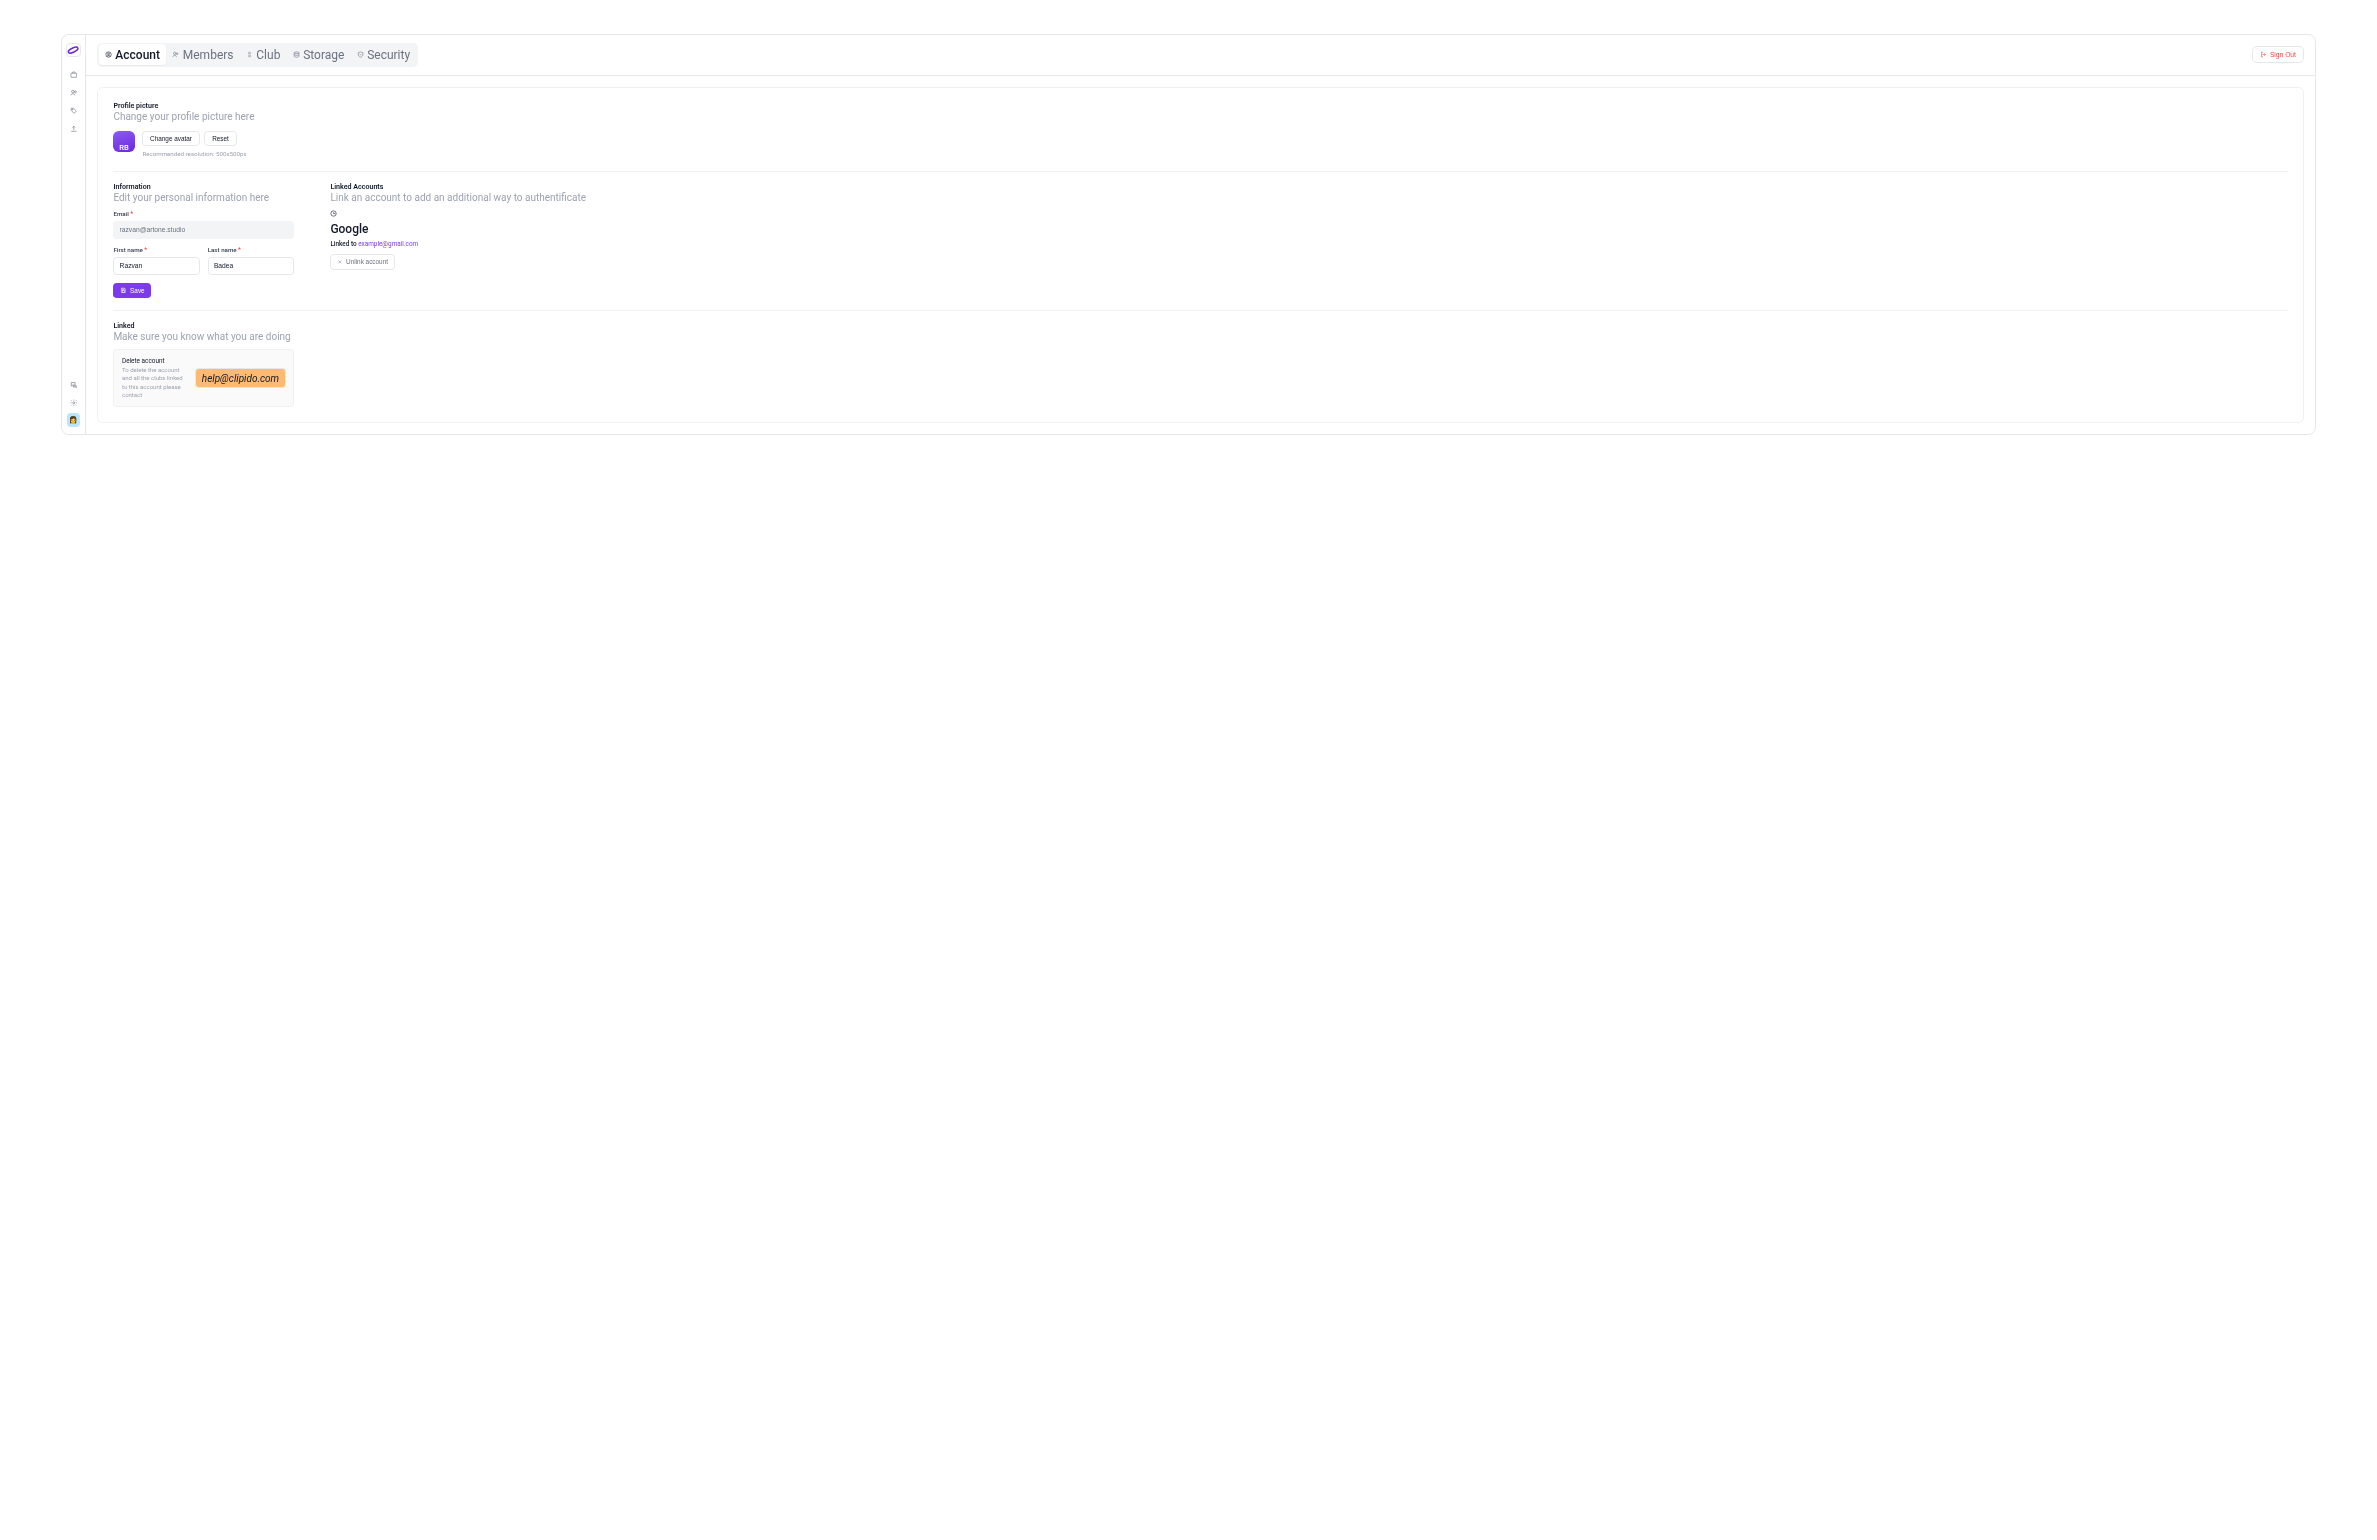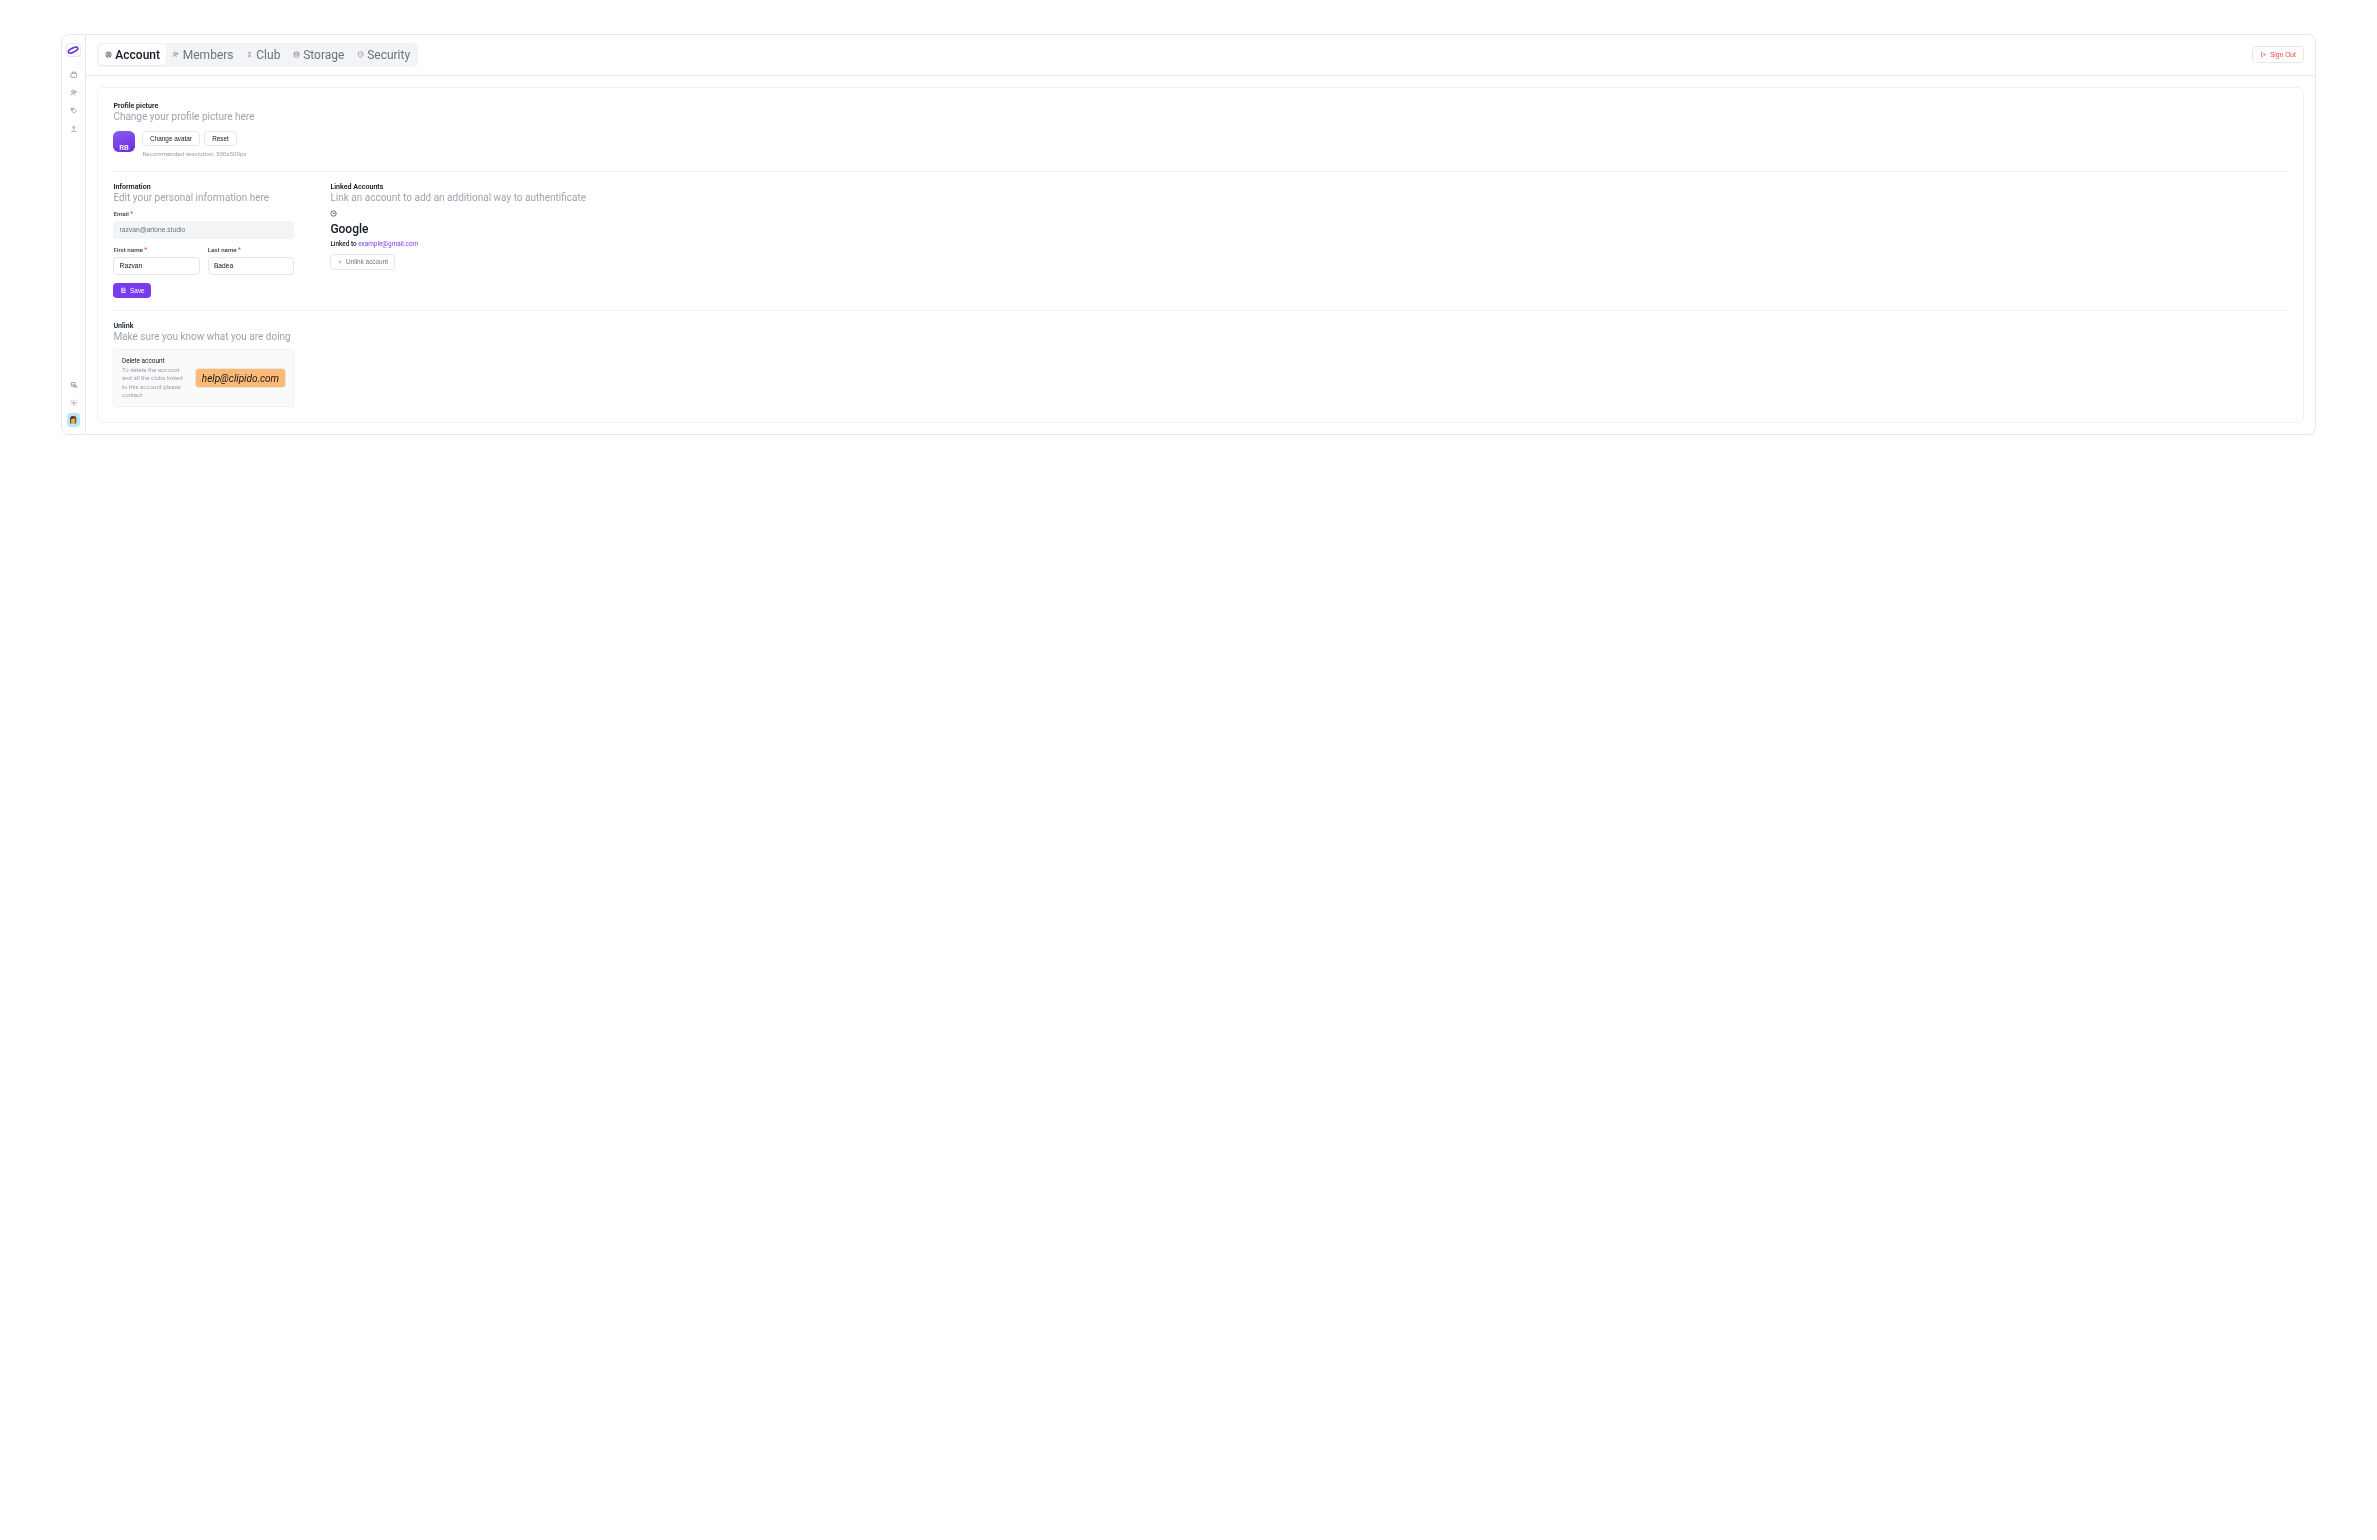--- a/index.html
+++ b/index.html
@@ -382,21 +382,21 @@
                 </svg>
               <span>Unlink account</span>
             </button>
           </div>
         </div>
       </div>
 
       <div class="divider"></div>
 
       <div>
-        <div class="sec-title">Unlink</div>
+        <div class="sec-title">Linked</div>
         <div class="sec-sub">Make sure you know what you are doing</div>
 
         <div class="danger-box">
           <div class="danger-text">
             <div class="t1">Delete account</div>
             <div class="t2">To delete the account and all the clubs linked to this account please contact</div>
           </div>
           <div class="help-pill">help@clipido.com</div>
         </div>
       </div>

